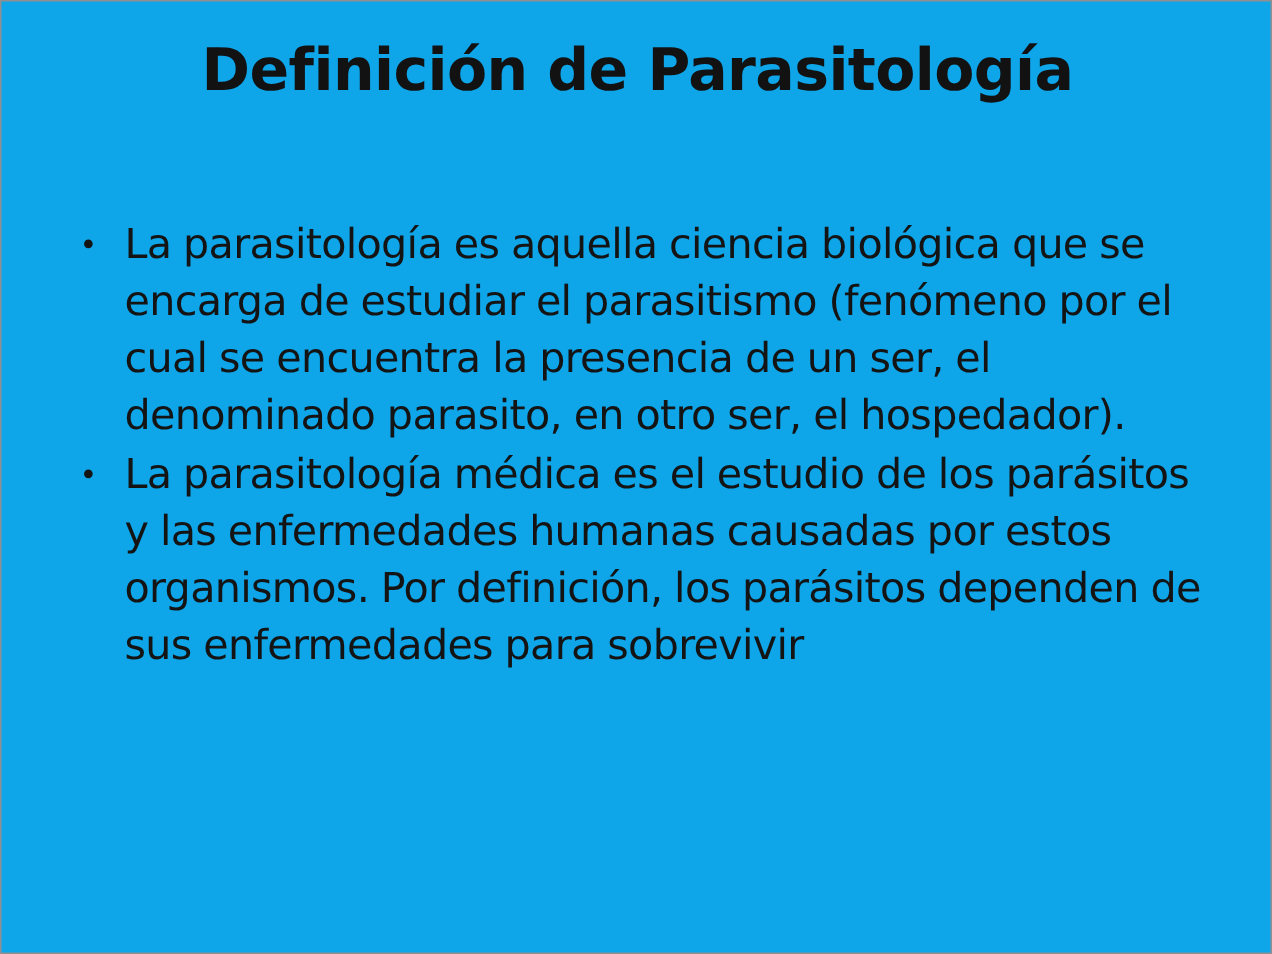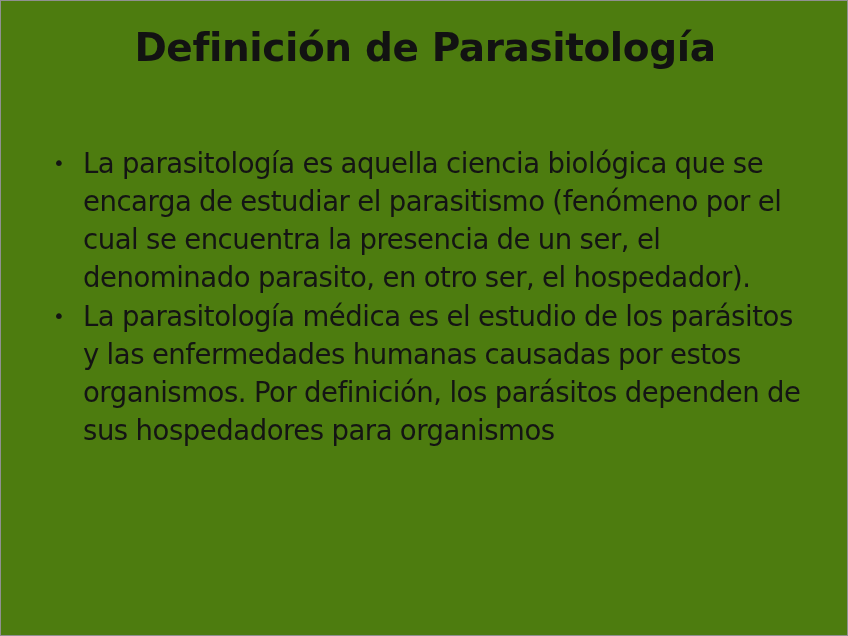--- a/index.html
+++ b/index.html
@@ -10,21 +10,21 @@
 
   body {
     font-family: "Liberation Sans", sans-serif;
   }
 
   #slide {
     position: relative;
     width: 848px;
     height: 636px;
     box-sizing: border-box;
-    background: #4d7c0f;
+    background: #0ea5e9;
     border: 1px solid #909090;
     overflow: hidden;
   }
 
   #slide-title {
     position: absolute;
     left: 0;
     top: 23px;
     width: 848px;
     text-align: center;
@@ -85,18 +85,18 @@
 
   <div id="body-block">
 
     <div class="bullet-item">
       <span class="bullet-marker">•</span>
       <span class="bullet-text">La parasitología es aquella ciencia biológica que se encarga de estudiar el parasitismo (fenómeno por el cual se encuentra la presencia de un ser, el denominado parasito, en otro ser, el hospedador).</span>
     </div>
 
     <div class="bullet-item">
       <span class="bullet-marker">•</span>
-      <span class="bullet-text">La parasitología médica es el estudio de los parásitos y las enfermedades humanas causadas por estos organismos. Por definición, los parásitos dependen de sus hospedadores para organismos</span>
+      <span class="bullet-text">La parasitología médica es el estudio de los parásitos y las enfermedades humanas causadas por estos organismos. Por definición, los parásitos dependen de sus enfermedades para sobrevivir</span>
     </div>
 
   </div>
 
 </div>
 
 </body></html>

